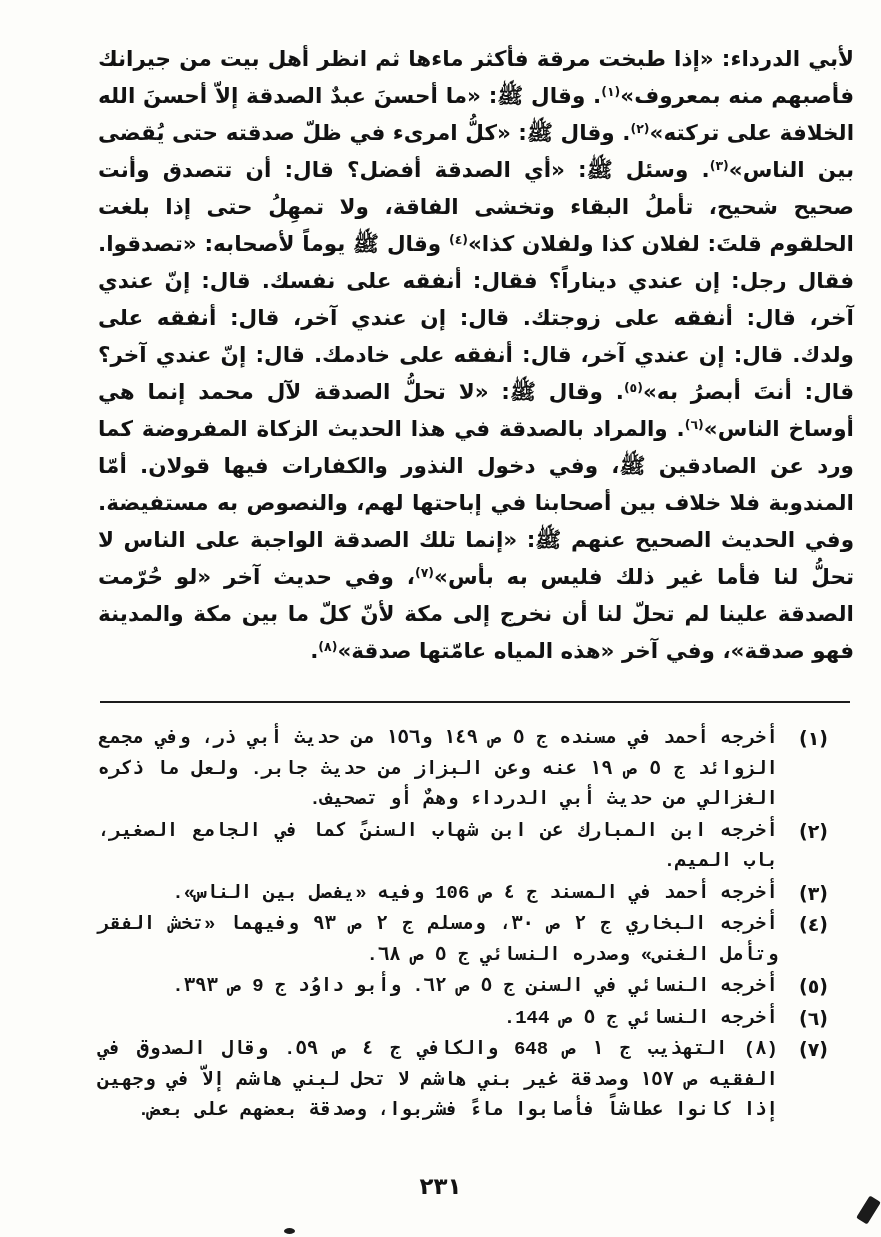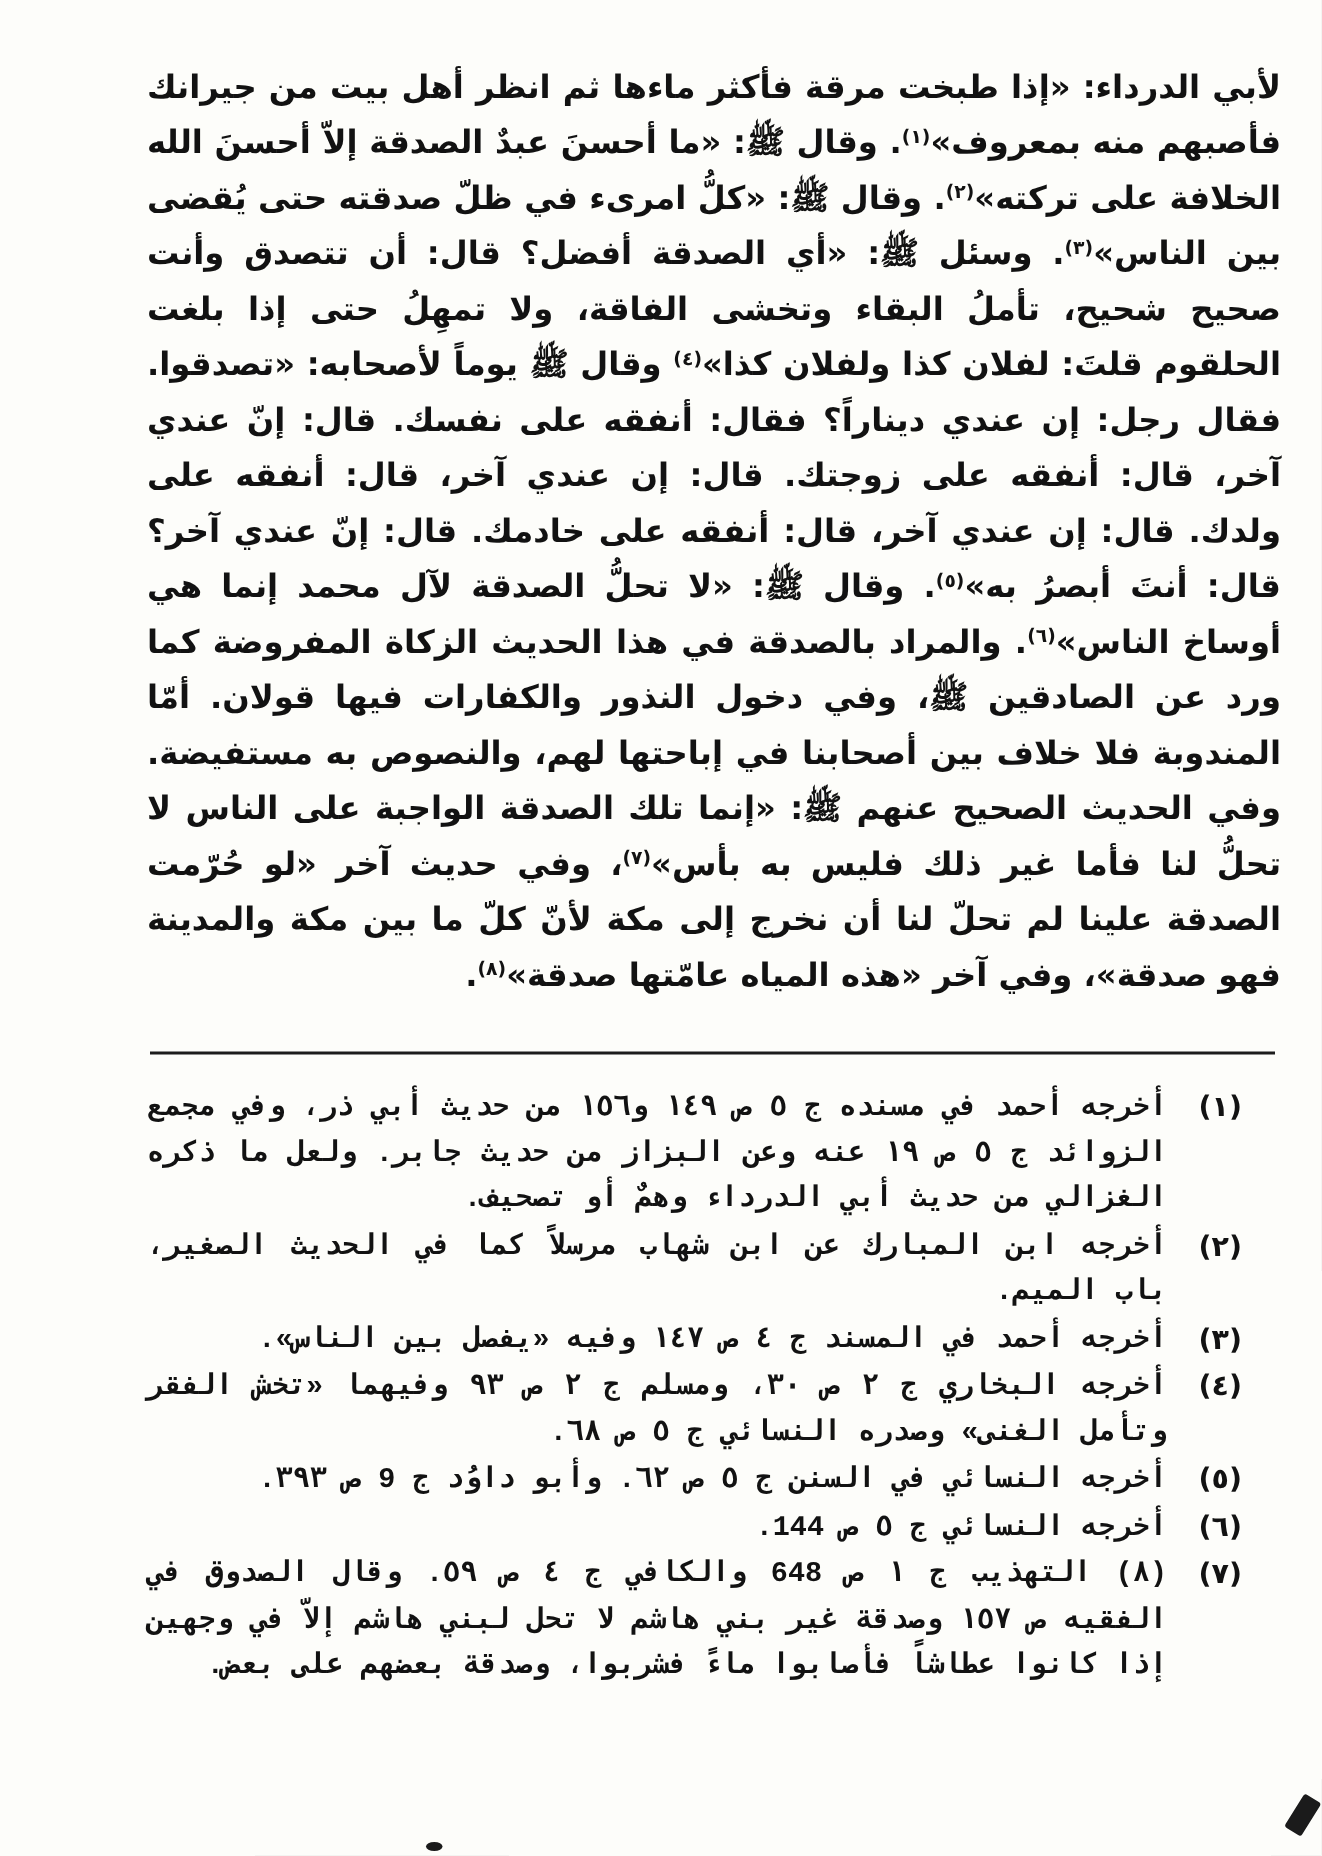--- a/index.html
+++ b/index.html
@@ -99,26 +99,26 @@
 
     <div class="footnotes">
 
       <div class="footnote">
         <span class="fn-num">(١)</span>
         <div class="fn-text">أخرجه أحمد في مسنده ج ٥ ص ١٤٩ و١٥٦ من حديث أبي ذر، وفي مجمع الزوائد ج ٥ ص ١٩ عنه وعن البزاز من حديث جابر. ولعل ما ذكره الغزالي من حديث أبي الدرداء وهمٌ أو تصحيف.</div>
       </div>
 
       <div class="footnote">
         <span class="fn-num">(٢)</span>
-        <div class="fn-text">أخرجه ابن المبارك عن ابن شهاب مرسلاً كما في الحديث الصغير، باب الميم.</div>
+        <div class="fn-text">أخرجه ابن المبارك عن ابن شهاب السننً كما في الجامع الصغير، باب الميم.</div>
       </div>
 
       <div class="footnote">
         <span class="fn-num">(٣)</span>
-        <div class="fn-text">أخرجه أحمد في المسند ج ٤ ص ١٤٧ وفيه «يفصل بين الناس».</div>
+        <div class="fn-text">أخرجه أحمد في المسند ج ٤ ص 106 وفيه «يفصل بين الناس».</div>
       </div>
 
       <div class="footnote">
         <span class="fn-num">(٤)</span>
         <div class="fn-text">أخرجه البخاري ج ٢ ص ٣٠، ومسلم ج ٢ ص ٩٣ وفيهما «تخش الفقر وتأمل الغنى» وصدره النسائي ج ٥ ص ٦٨.</div>
       </div>
 
       <div class="footnote">
         <span class="fn-num">(٥)</span>
         <div class="fn-text">أخرجه النسائي في السنن ج ٥ ص ٦٢. وأبو داوُد ج 9 ص ٣٩٣.</div>
@@ -130,16 +130,17 @@
       </div>
 
       <div class="footnote">
         <span class="fn-num">(٧)</span>
         <div class="fn-text">(٨) التهذيب ج ١ ص 648 والكافي ج ٤ ص ٥٩. وقال الصدوق في الفقيه ص ١٥٧ وصدقة غير بني هاشم لا تحل لبني هاشم إلاّ في وجهين إذا كانوا عطاشاً فأصابوا ماءً فشربوا، وصدقة بعضهم على بعض.</div>
       </div>
 
     </div>
   </div>
 
+  <div class="page-number">٢٣١</div>
 
   <div class="artifact artifact-corner"></div>
   <div class="artifact artifact-speck"></div>
 </div>
 
 </body></html>

